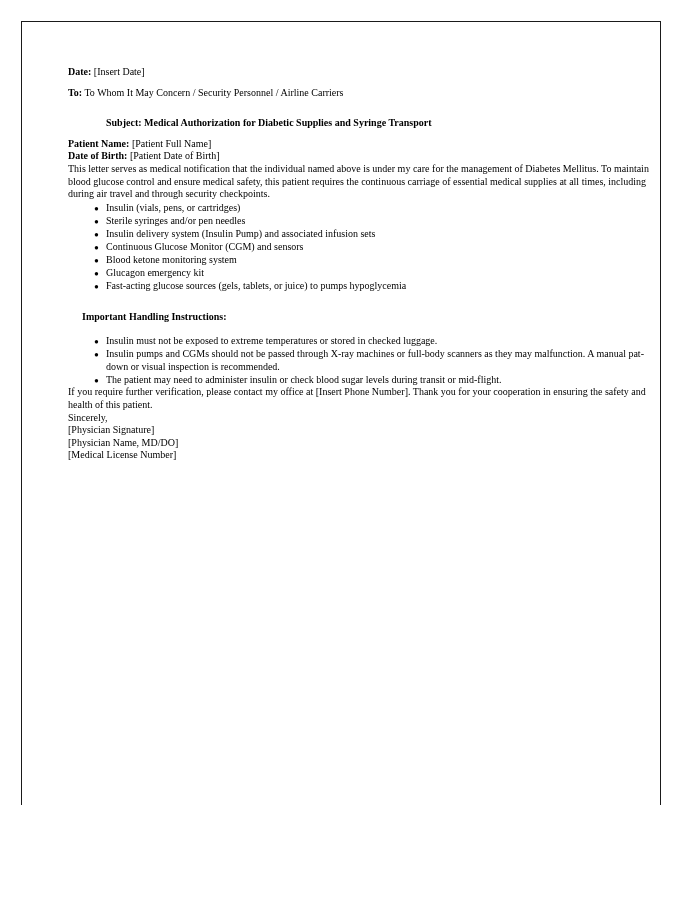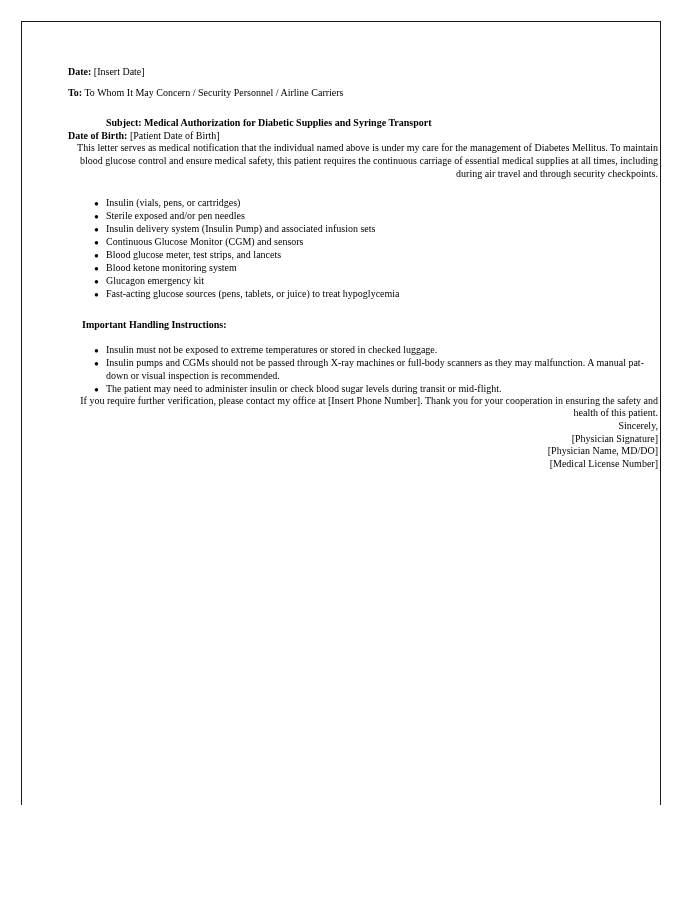--- a/index.html
+++ b/index.html
@@ -51,29 +51,29 @@
   }
 
   .subject-line {
     font-weight: bold;
     margin-top: 18px;
     margin-left: 38px;
   }
 
   p.para {
     margin: 0;
-    text-align: right;
+    text-align: left;
   }
 
   .para-gap {
     margin-top: 17px;
   }
 
   ul.bullets {
-    margin: 16px 0 0 0;
+    margin: 0 0 0 0;
     padding: 0 0 0 38px;
     list-style: none;
   }
 
   ul.bullets li {
     position: relative;
     padding-left: 0;
     margin: 0;
     line-height: 1.3;
   }
@@ -120,38 +120,41 @@
       <span>[Insert Date]</span>
     </div>
 
     <div class="field-line block-gap">
       <span class="lbl">To:</span>
       <span>To Whom It May Concern / Security Personnel / Airline Carriers</span>
     </div>
 
     <div class="subject-line">Subject: Medical Authorization for Diabetic Supplies and Syringe Transport</div>
 
+    <div class="field-line block-gap">
+      <span class="lbl">Patient Name:</span>
+      <span>[Patient Full Name]</span>
+    </div>
 
     <div class="field-line">
       <span class="lbl">Date of Birth:</span>
       <span>[Patient Date of Birth]</span>
     </div>
 
     <p class="para para-gap">This letter serves as medical notification that the individual named above is under my care for the management of Diabetes Mellitus. To maintain blood glucose control and ensure medical safety, this patient requires the continuous carriage of essential medical supplies at all times, including during air travel and through security checkpoints.</p>
 
 
     <ul class="bullets">
       <li>Insulin (vials, pens, or cartridges)</li>
-      <li>Sterile exposed and/or pen needles</li>
+      <li>Sterile syringes and/or pen needles</li>
       <li>Insulin delivery system (Insulin Pump) and associated infusion sets</li>
       <li>Continuous Glucose Monitor (CGM) and sensors</li>
-      <li>Blood glucose meter, test strips, and lancets</li>
       <li>Blood ketone monitoring system</li>
       <li>Glucagon emergency kit</li>
-      <li>Fast-acting glucose sources (pens, tablets, or juice) to treat hypoglycemia</li>
+      <li>Fast-acting glucose sources (gels, tablets, or juice) to pumps hypoglycemia</li>
     </ul>
 
     <div class="section-heading">Important Handling Instructions:</div>
 
     <ul class="bullets instructions">
       <li>Insulin must not be exposed to extreme temperatures or stored in checked luggage.</li>
       <li>Insulin pumps and CGMs should not be passed through X-ray machines or full-body scanners as they may malfunction. A manual pat-down or visual inspection is recommended.</li>
       <li>The patient may need to administer insulin or check blood sugar levels during transit or mid-flight.</li>
     </ul>
 

